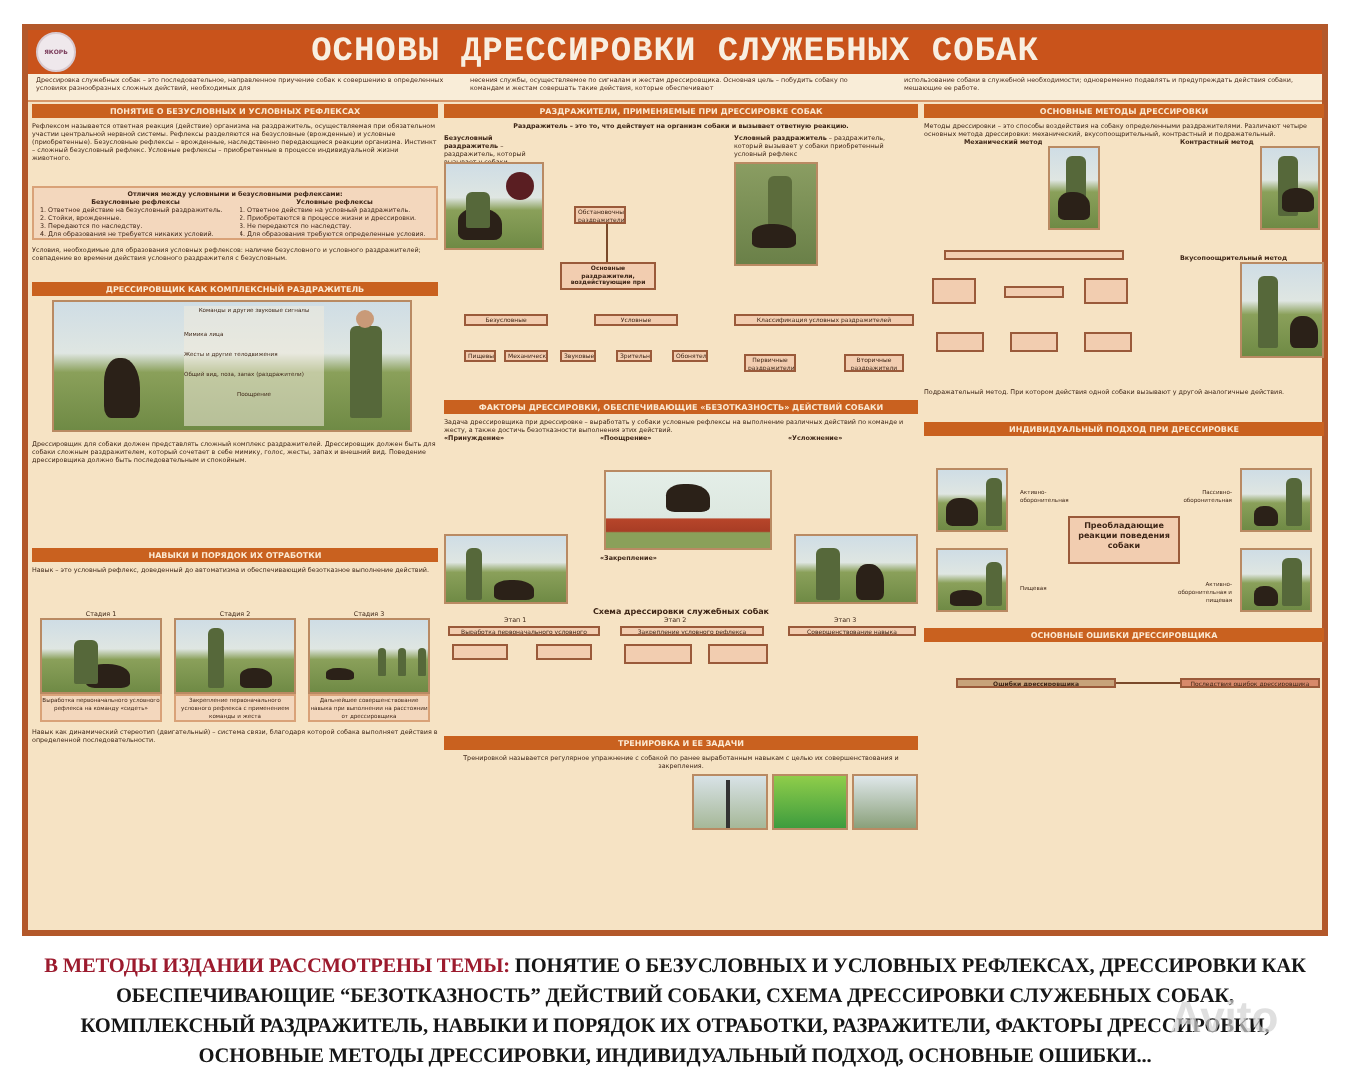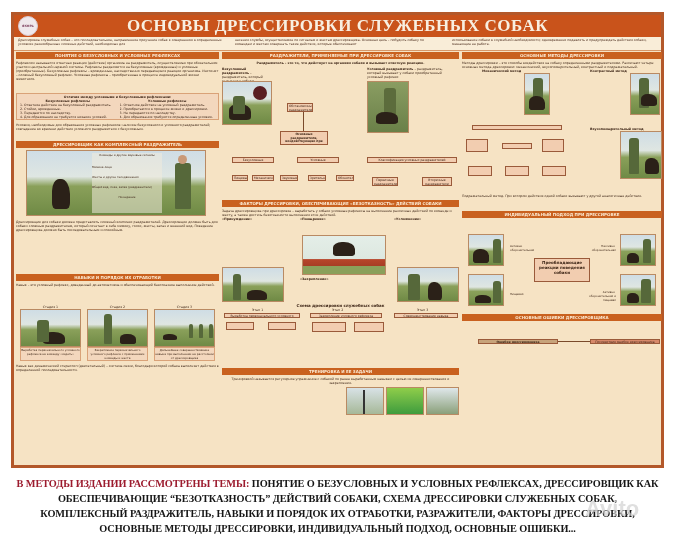--- a/index.html
+++ b/index.html
@@ -8,21 +8,21 @@
 
   .poster {
     position: absolute; left: 11px; top: 12px; width: 653px; height: 456px;
     background: #f6e3c4; border: 3px solid #b3582a;
   }
   .title-bar {
     position: absolute; left: 0; top: 0; width: 100%; height: 22px;
     background: #c9531b; display: flex; align-items: center; justify-content: center;
   }
   .title-bar .title {
-    color: #f8efe1; font-family: Liberation Serif, serif; font-weight: bold;
+    color: #f8efe1; font-family: Liberation Mono, monospace; font-weight: bold;
     font-size: 17px; letter-spacing: 0.5px;
   }
   .logo {
     position: absolute; left: 4px; top: 1px; width: 20px; height: 20px; border-radius: 50%;
     background: #efe8ec; border: 1px solid #d8cad0; display: flex; align-items: center; justify-content: center;
   }
   .logo span { font-size: 3px; color: #7a3b5a; font-weight: bold; }
 
   .intro {
     position: absolute; left: 0; top: 22px; width: 100%; height: 14px;
@@ -304,19 +304,19 @@
       <div class="box" style="left:128px;top:4px;width:70px;height:5px;background:#d7896a;">Последствия ошибок дрессировщика</div>
       <div class="linkline" style="left:96px;top:6px;width:32px;height:1px;"></div>
       <div class="txt blue" style="position:absolute;left:14px;top:24px;width:26px;height:56px;font-size:2.8px;"></div>
       <div class="txt blue" style="position:absolute;left:52px;top:24px;width:26px;height:56px;font-size:2.8px;"></div>
       <div class="txt blue" style="position:absolute;left:92px;top:24px;width:26px;height:56px;font-size:2.8px;"></div>
     </div>
   </div>
 </div>
 
 <div class="caption">
-  <div><span class="lead">В МЕТОДЫ ИЗДАНИИ РАССМОТРЕНЫ ТЕМЫ:</span><span> ПОНЯТИЕ О БЕЗУСЛОВНЫХ И УСЛОВНЫХ РЕФЛЕКСАХ, ДРЕССИРОВЩИК КАК</span></div>
+  <div><span class="lead">В МЕТОДЫ ИЗДАНИИ РАССМОТРЕНЫ ТЕМЫ:</span><span> ПОНЯТИЕ О БЕЗУСЛОВНЫХ И УСЛОВНЫХ РЕФЛЕКСАХ, ДРЕССИРОВКИ КАК</span></div>
   <div>ОБЕСПЕЧИВАЮЩИЕ “БЕЗОТКАЗНОСТЬ” ДЕЙСТВИЙ СОБАКИ, СХЕМА ДРЕССИРОВКИ СЛУЖЕБНЫХ СОБАК,</div>
   <div>КОМПЛЕКСНЫЙ РАЗДРАЖИТЕЛЬ, НАВЫКИ И ПОРЯДОК ИХ ОТРАБОТКИ, РАЗРАЖИТЕЛИ, ФАКТОРЫ ДРЕССИРОВКИ,</div>
   <div>ОСНОВНЫЕ МЕТОДЫ ДРЕССИРОВКИ, ИНДИВИДУАЛЬНЫЙ ПОДХОД, ОСНОВНЫЕ ОШИБКИ...</div>
 </div>
 
 <div class="watermark">Avito</div>
 
 </body></html>

